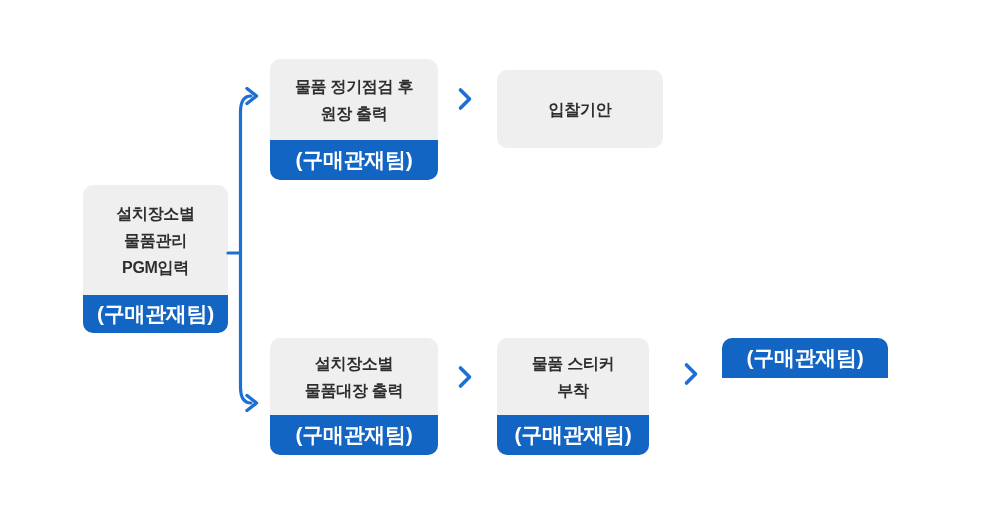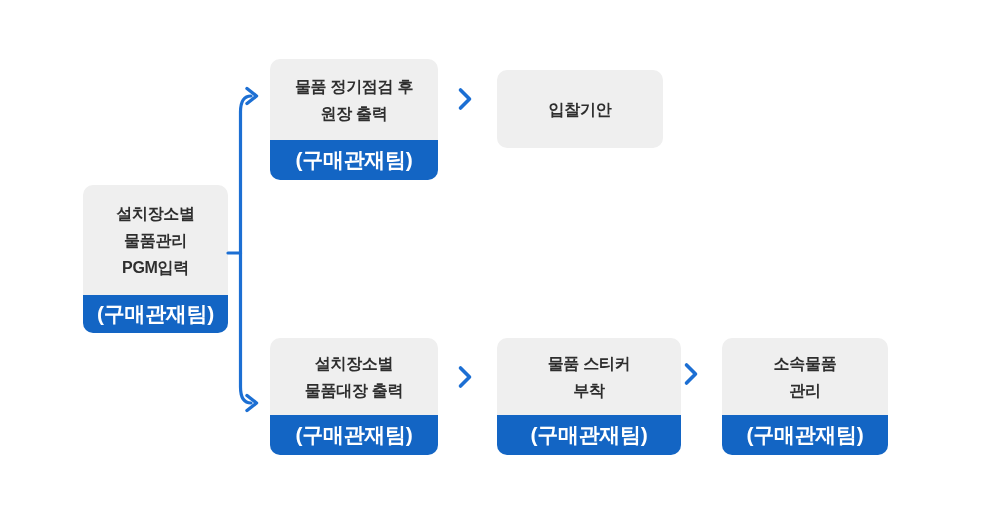--- a/index.html
+++ b/index.html
@@ -42,21 +42,21 @@
     align-items: center;
     justify-content: center;
     letter-spacing: -0.3px;
   }
   
   .node-root   { left: 83px;  top: 185px; width: 145px; height: 148px; }
   .node-root .node-footer { height: 38px; }
   .node-a      { left: 270px; top: 59px;  width: 168px; height: 121px; }
   .node-b      { left: 497px; top: 62px;  width: 166px; height: 78px; margin-top: 8px;  }
   .node-c      { left: 270px; top: 338px; width: 168px; height: 117px; }
-  .node-d      { left: 497px; top: 338px; width: 184px; height: 117px; }
+  .node-d      { left: 497px; top: 338px; width: 152px; height: 117px; }
   .node-e      { left: 722px; top: 338px; width: 166px; height: 117px; }
   .chevron {
     position: absolute;
     width: 16px;
     height: 24px;
   }
   .chev-1 { left: 457px; top: 87px;  }
   .chev-2 { left: 457px; top: 365px; }
   .chev-3 { left: 683px; top: 362px; }
   .connector {
@@ -126,20 +126,16 @@
       <span class="line">부착</span>
     </div>
     <div class="node-footer">(구매관재팀)</div>
   </div>
 
   <svg class="chevron chev-3" viewBox="0 0 16 24">
     <polyline points="3.5,3 12.5,12 3.5,21" fill="none" stroke="var(--chev)" stroke-width="3.6" stroke-linecap="round" stroke-linejoin="round"></polyline>
   </svg>
 
   <div class="node node-e">
-    <div class="node-body">
-      <span class="line">소속물품</span>
-      <span class="line">관리</span>
-    </div>
     <div class="node-footer">(구매관재팀)</div>
   </div>
 
 </div>
 
 </body></html>

